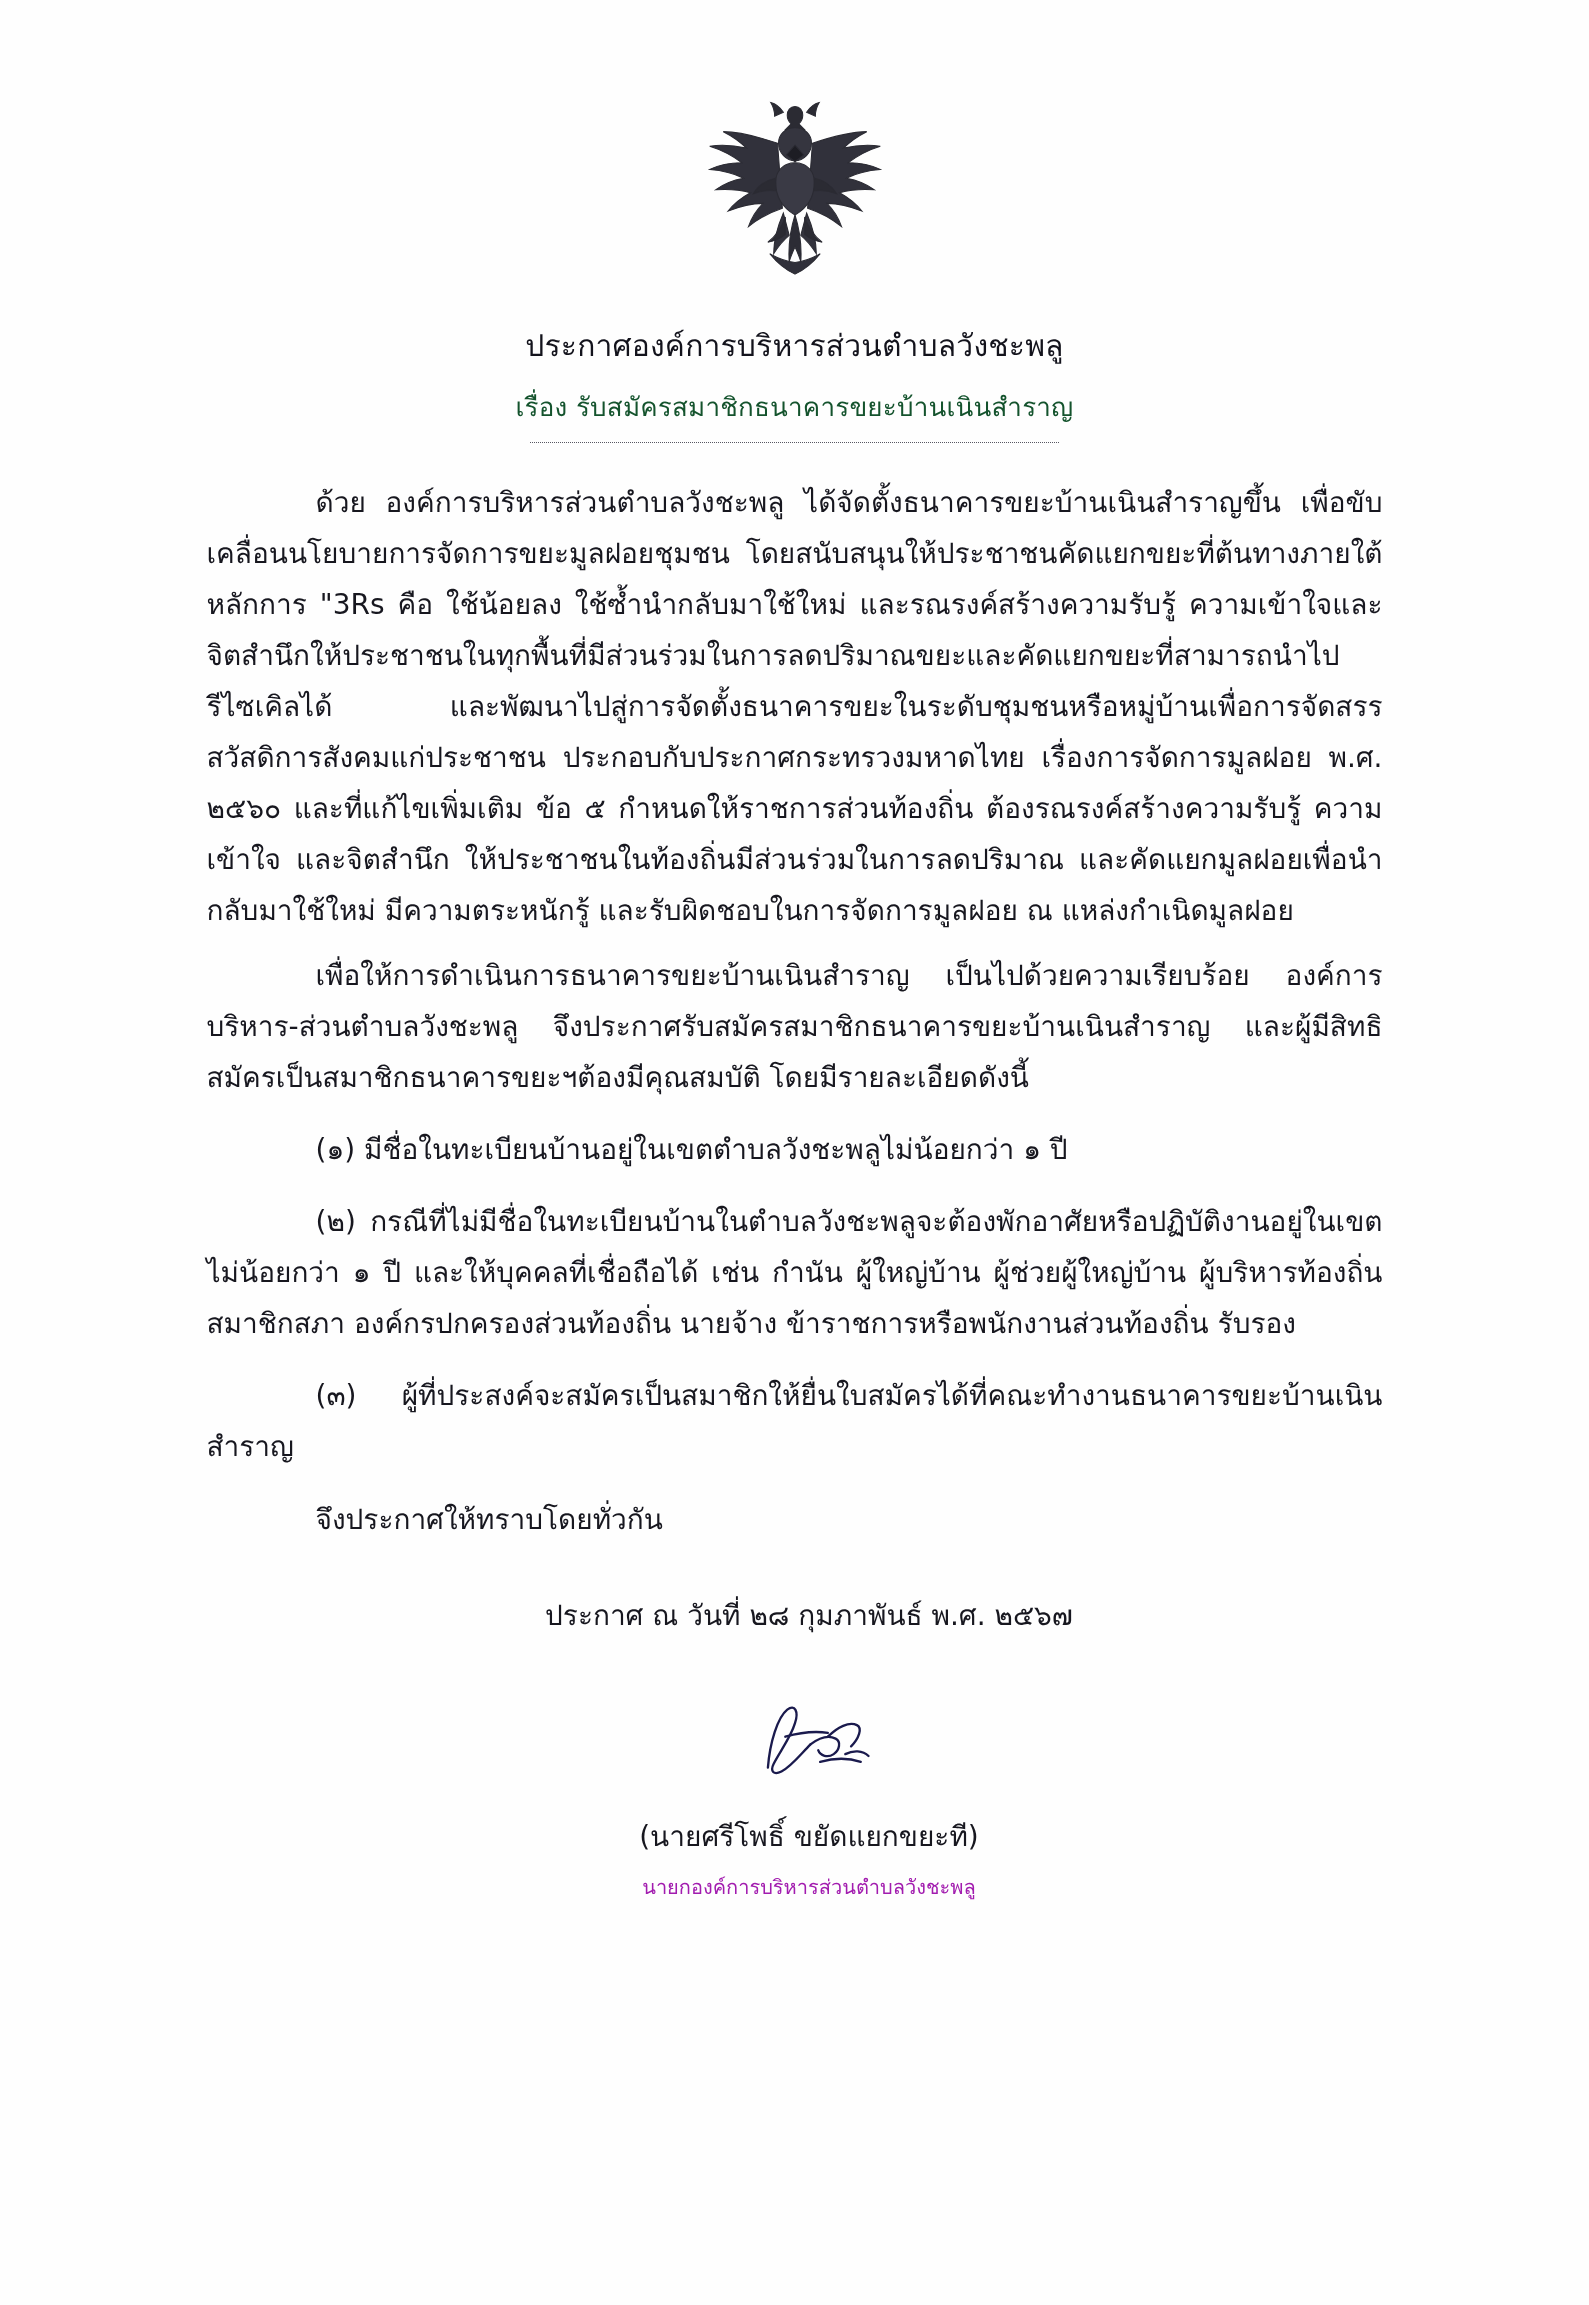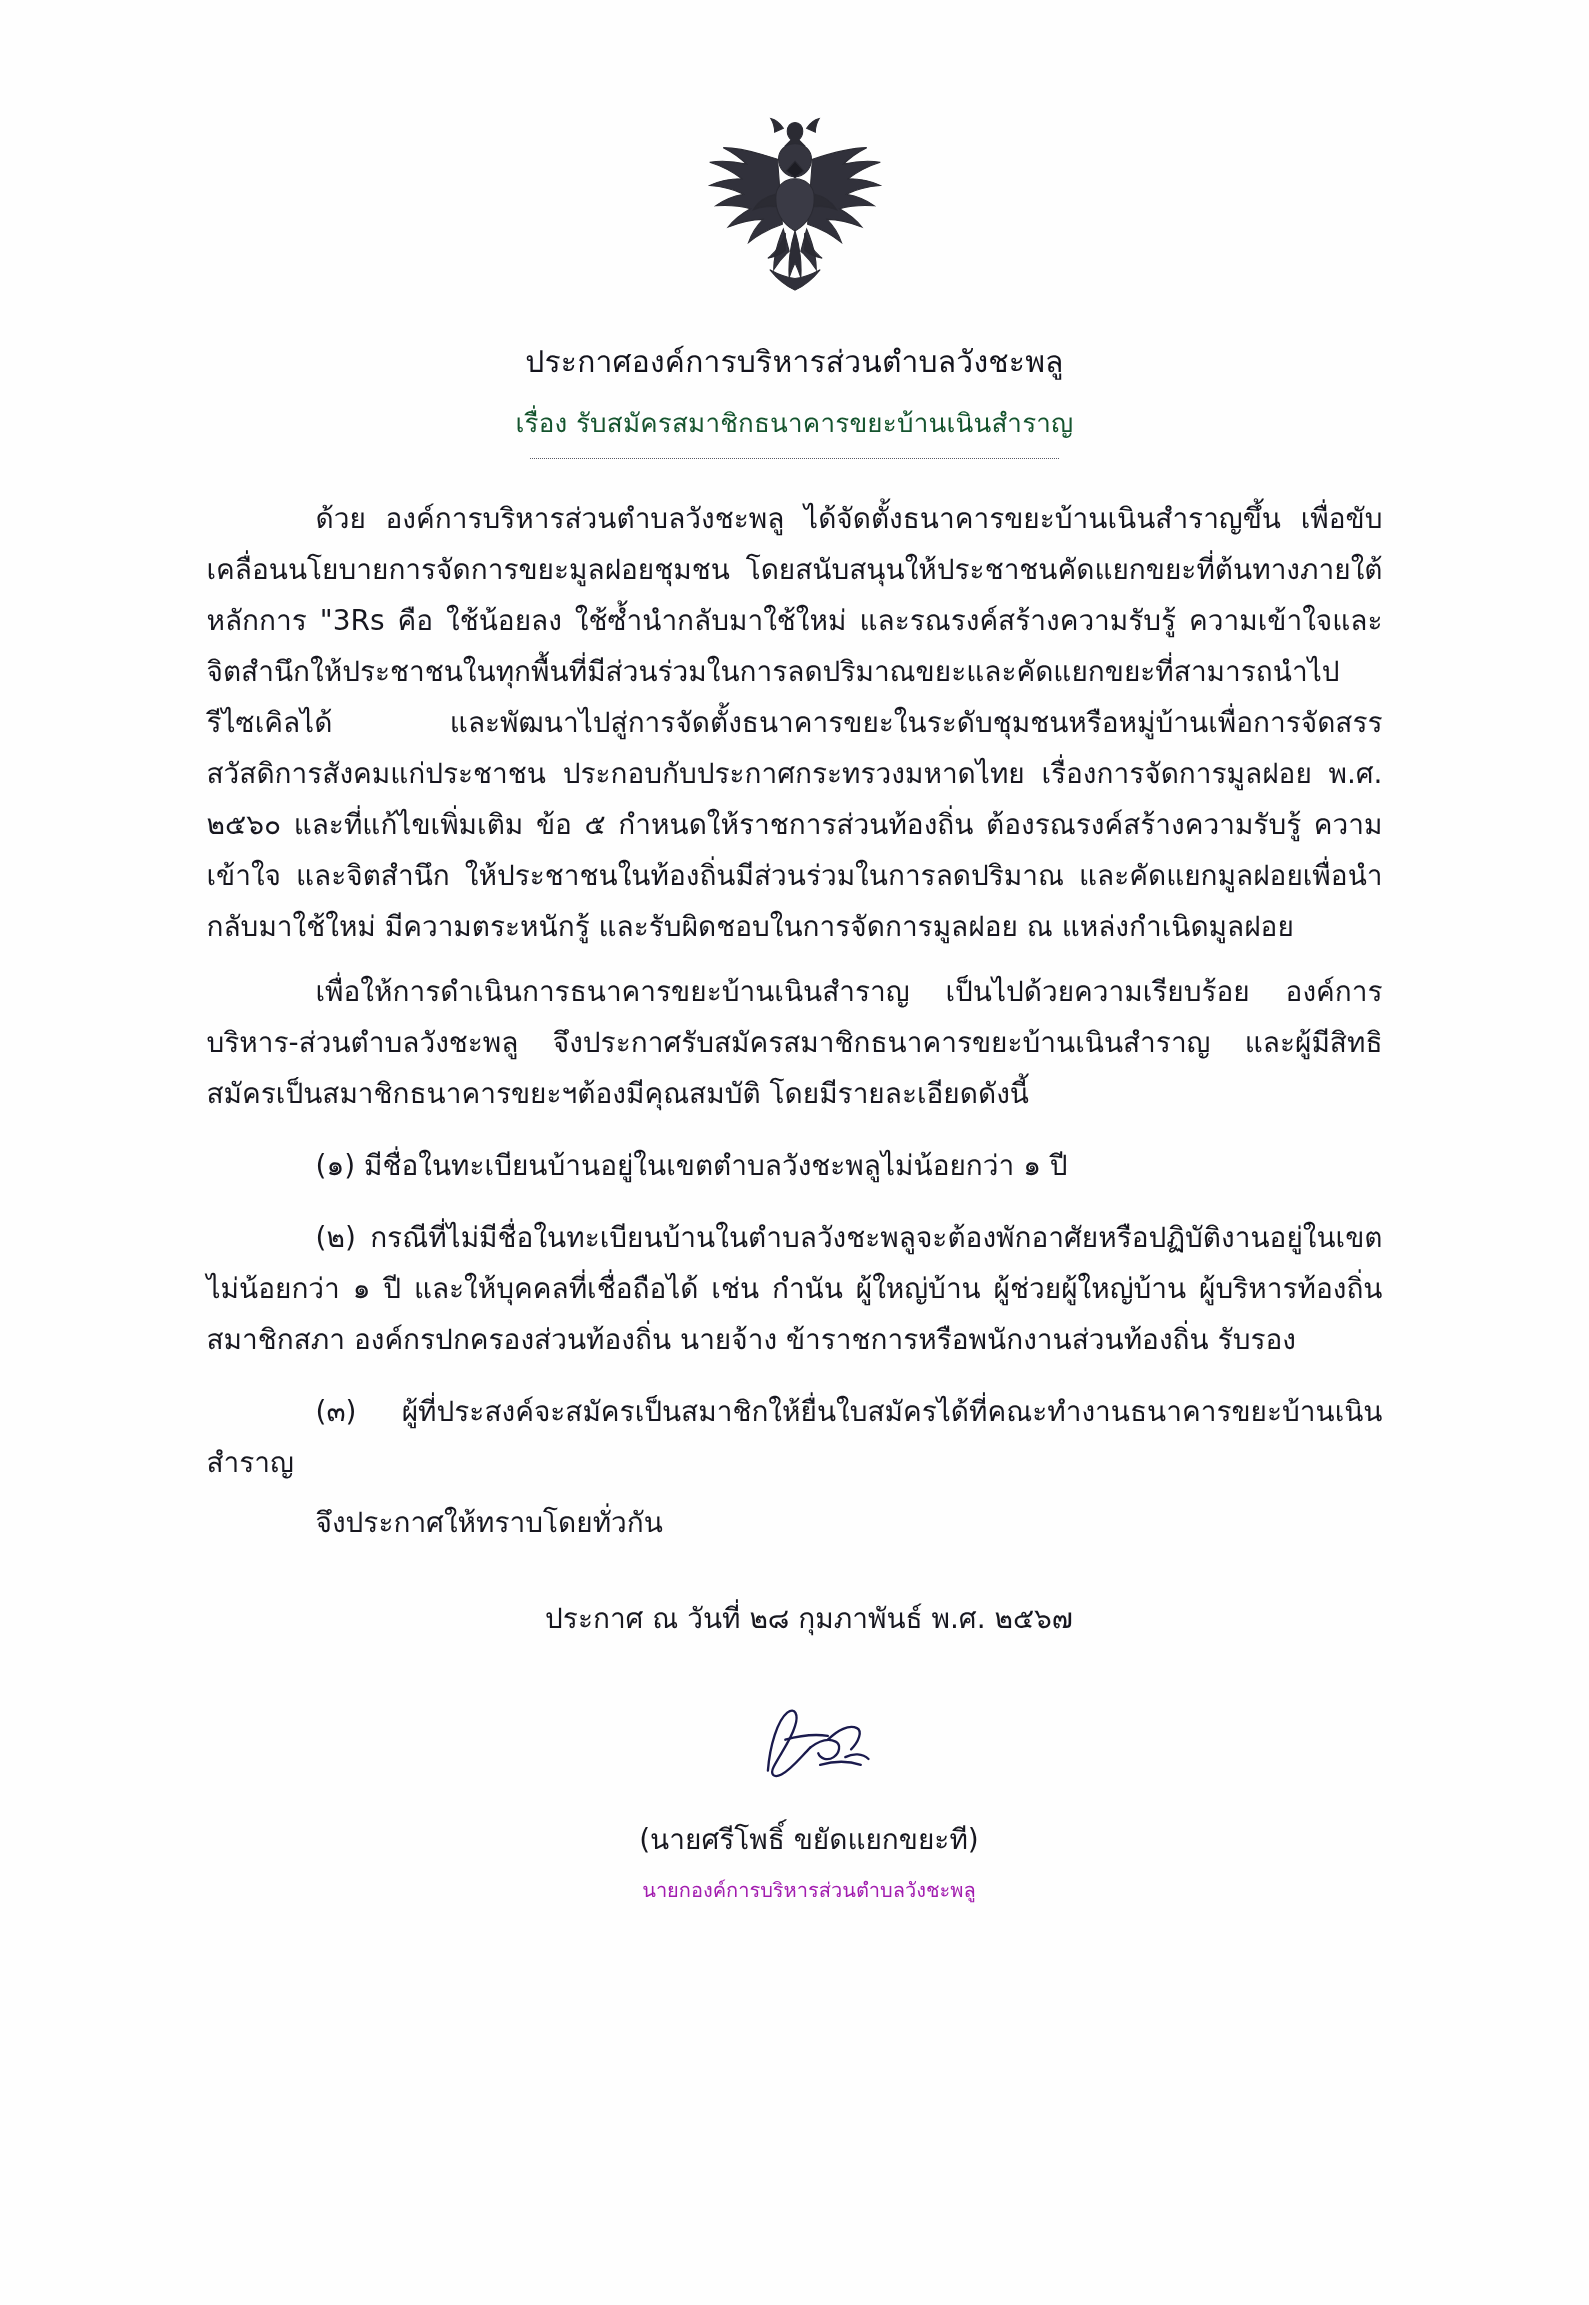--- a/index.html
+++ b/index.html
@@ -13,21 +13,21 @@
     font-family: "DejaVu Sans", "Liberation Sans", sans-serif;
     color: #151515;
     position: relative;
     overflow: hidden;
   }
 
   .page {
     position: absolute;
     inset: 0;
     background: #fefefe;
-    padding: 16px;
+    padding: 0;
   }
 
   
   .emblem-wrap {
     width: 100%;
     display: flex;
     justify-content: center;
     padding-top: 89px;
   }
   .emblem {
@@ -85,21 +85,21 @@
     margin-top: 14px;
   }
   .item {
     margin: 0 0 5.8px 0;
     text-indent: 109px;
   }
   .item.tight {
     margin-top: 21.3px;
   }
   .closing {
-    margin-top: 9px;
+    margin-top: 22px;
     text-indent: 109px;
     font-family: Liberation Serif, serif;
   }
 
   .date-line {
     margin-top: 45px;
     text-align: center;
     font-size: 28px;
     color: #17171f;
     padding-left: 29px;

